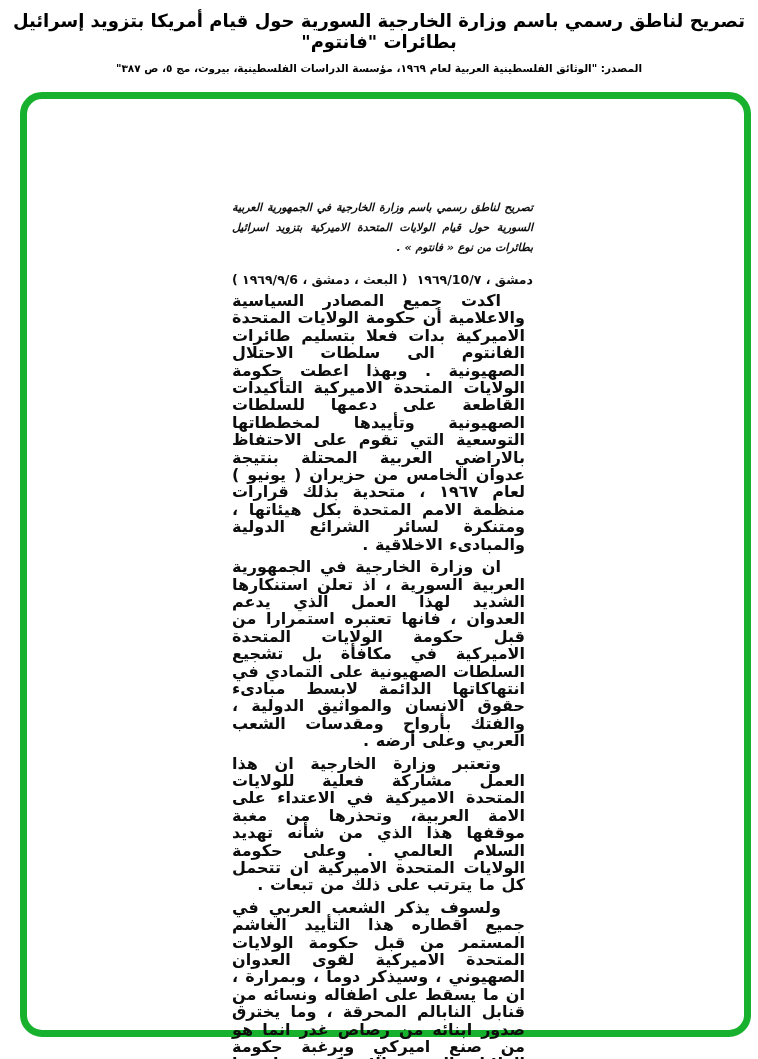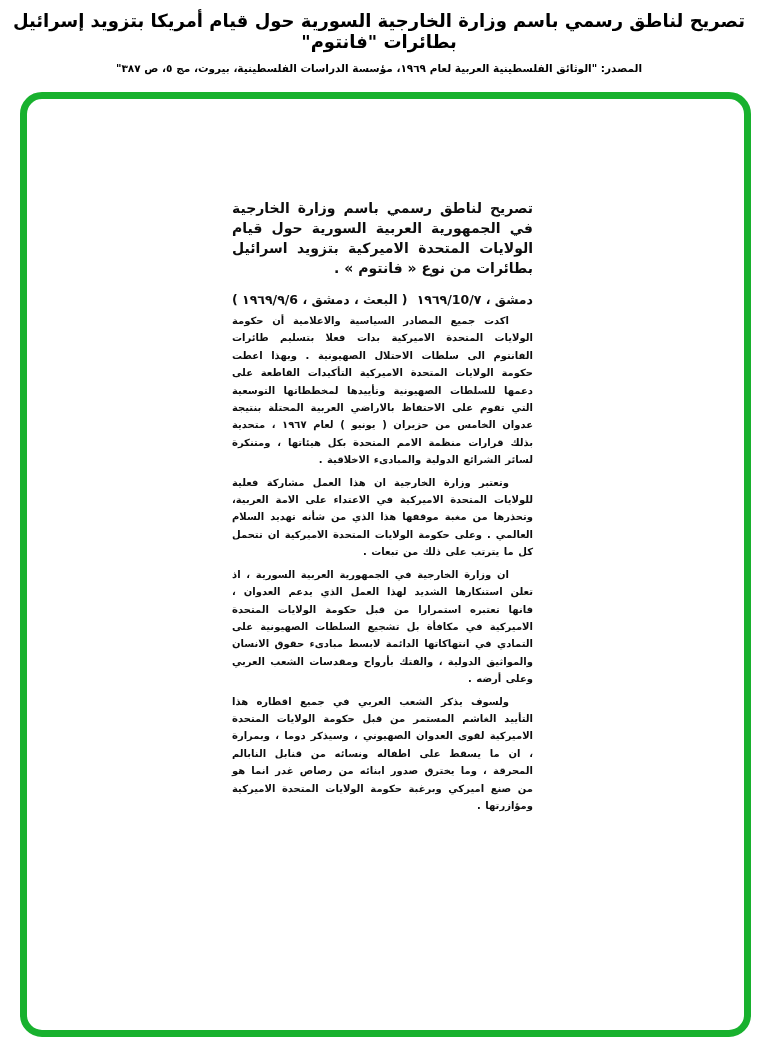--- a/index.html
+++ b/index.html
@@ -38,56 +38,57 @@
   }
   .doc {
     position: absolute;
     left: 232px; top: 198px;
     width: 301px;
     direction: rtl;
     color: #0e0e0e;
   }
   .doc-title {
     font-weight: bold;
-    font-size: 14px;
+    font-size: 11px;
     line-height: 20px;
     text-align: justify;
+    font-style: italic;
   }
   .dateline {
     display: flex;
     justify-content: space-between;
     align-items: baseline;
     font-weight: bold;
     font-size: 12.5px;
     margin-top: 14px;
   }
   .doc p {
     font-weight: bold;
-    font-size: 10px;
+    font-size: 16px;
     line-height: 17.4px;
     text-align: justify;
     text-indent: 24px;
-    margin: 5px 0 0 0;
+    margin: 5px 8px 0 0;
     word-spacing: 1px;
   }
 </style>
 </head>
 <body>
 
 <div class="header">
   <div class="header-title">تصريح لناطق رسمي باسم وزارة الخارجية السورية حول قيام أمريكا بتزويد إسرائيل بطائرات "فانتوم"</div>
   <div class="header-source">المصدر: "الوثائق الفلسطينية العربية لعام ١٩٦٩، مؤسسة الدراسات الفلسطينية، بيروت، مج ٥، ص ٣٨٧"</div>
 </div>
 
 <div class="frame"></div>
 
 <div class="doc">
   <div class="doc-title">تصريح لناطق رسمي باسم وزارة الخارجية في الجمهورية العربية السورية حول قيام الولايات المتحدة الاميركية بتزويد اسرائيل بطائرات من نوع « فانتوم » .</div>
   <div class="dateline">
     <span>دمشق ، ١٩٦٩/10/٧</span>
     <span>( البعث ، دمشق ، ١٩٦٩/٩/6 )</span>
   </div>
   <p>اكدت جميع المصادر السياسية والاعلامية أن حكومة الولايات المتحدة الاميركية بدات فعلا بتسليم طائرات الفانتوم الى سلطات الاحتلال الصهيونية . وبهذا اعطت حكومة الولايات المتحدة الاميركية التأكيدات القاطعة على دعمها للسلطات الصهيونية وتأييدها لمخططاتها التوسعية التي تقوم على الاحتفاظ بالاراضي العربية المحتلة بنتيجة عدوان الخامس من حزيران ( يونيو ) لعام ١٩٦٧ ، متحدية بذلك قرارات منظمة الامم المتحدة بكل هيئاتها ، ومتنكرة لسائر الشرائع الدولية والمبادىء الاخلاقية .</p>
+  <p>ان وزارة الخارجية في الجمهورية العربية السورية ، اذ تعلن استنكارها الشديد لهذا العمل الذي يدعم العدوان ، فانها تعتبره استمرارا من قبل حكومة الولايات المتحدة الاميركية في مكافأة بل تشجيع السلطات الصهيونية على التمادي في انتهاكاتها الدائمة لابسط مبادىء حقوق الانسان والمواثيق الدولية ، والفتك بأرواح ومقدسات الشعب العربي وعلى أرضه .</p>
   <p>وتعتبر وزارة الخارجية ان هذا العمل مشاركة فعلية للولايات المتحدة الاميركية في الاعتداء على الامة العربية، وتحذرها من مغبة موقفها هذا الذي من شأنه تهديد السلام العالمي . وعلى حكومة الولايات المتحدة الاميركية ان تتحمل كل ما يترتب على ذلك من تبعات .</p>
-  <p>ان وزارة الخارجية في الجمهورية العربية السورية ، اذ تعلن استنكارها الشديد لهذا العمل الذي يدعم العدوان ، فانها تعتبره استمرارا من قبل حكومة الولايات المتحدة الاميركية في مكافأة بل تشجيع السلطات الصهيونية على التمادي في انتهاكاتها الدائمة لابسط مبادىء حقوق الانسان والمواثيق الدولية ، والفتك بأرواح ومقدسات الشعب العربي وعلى أرضه .</p>
   <p>ولسوف يذكر الشعب العربي في جميع اقطاره هذا التأييد الغاشم المستمر من قبل حكومة الولايات المتحدة الاميركية لقوى العدوان الصهيوني ، وسيذكر دوما ، وبمرارة ، ان ما يسقط على اطفاله ونسائه من قنابل النابالم المحرقة ، وما يخترق صدور ابنائه من رصاص غدر انما هو من صنع اميركي وبرغبة حكومة الولايات المتحدة الاميركية ومؤازرتها .</p>
 
 </div>
 
 </body></html>

